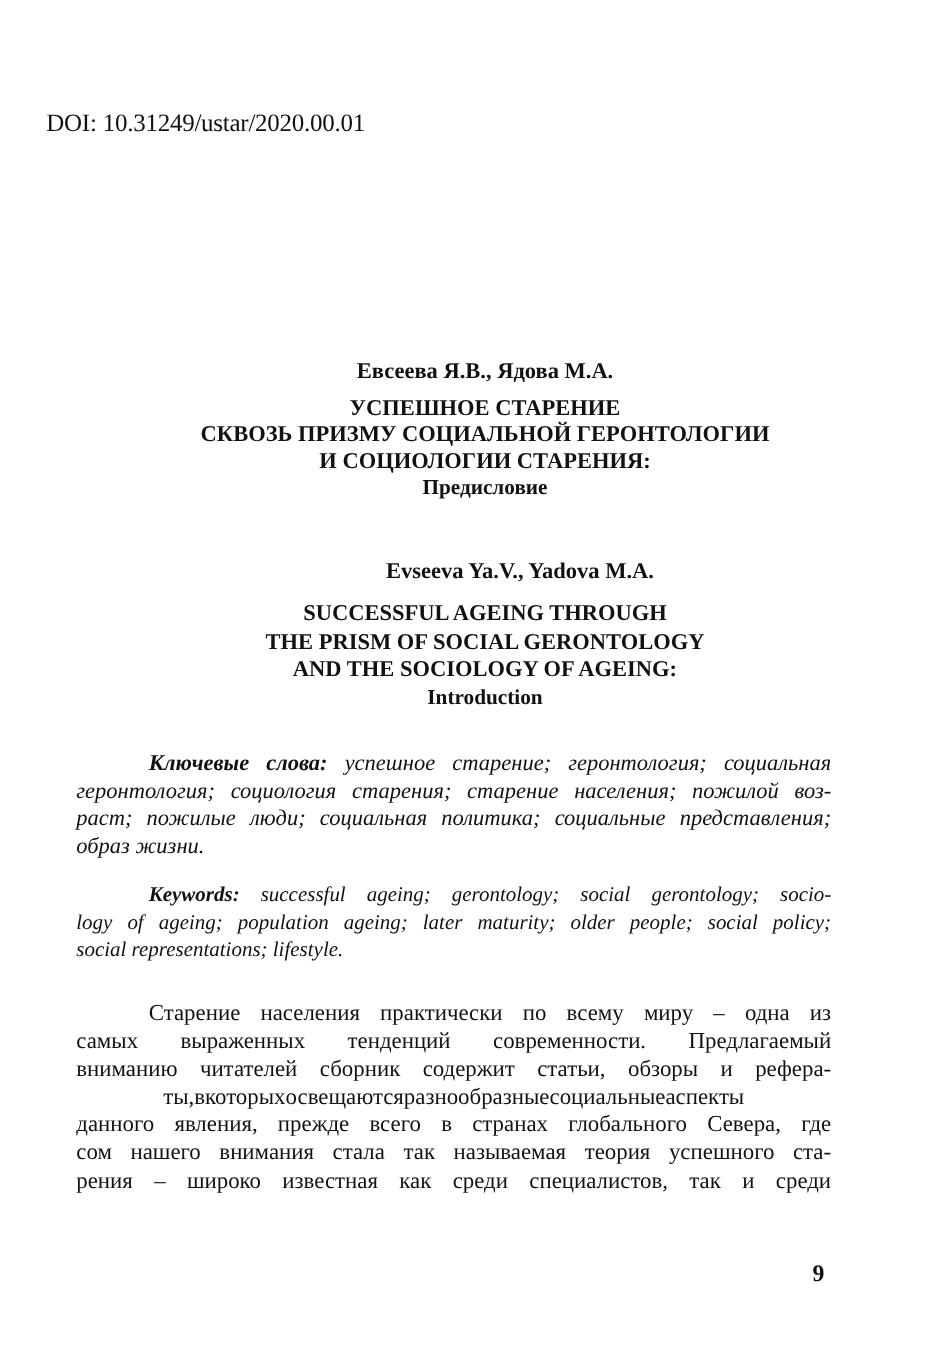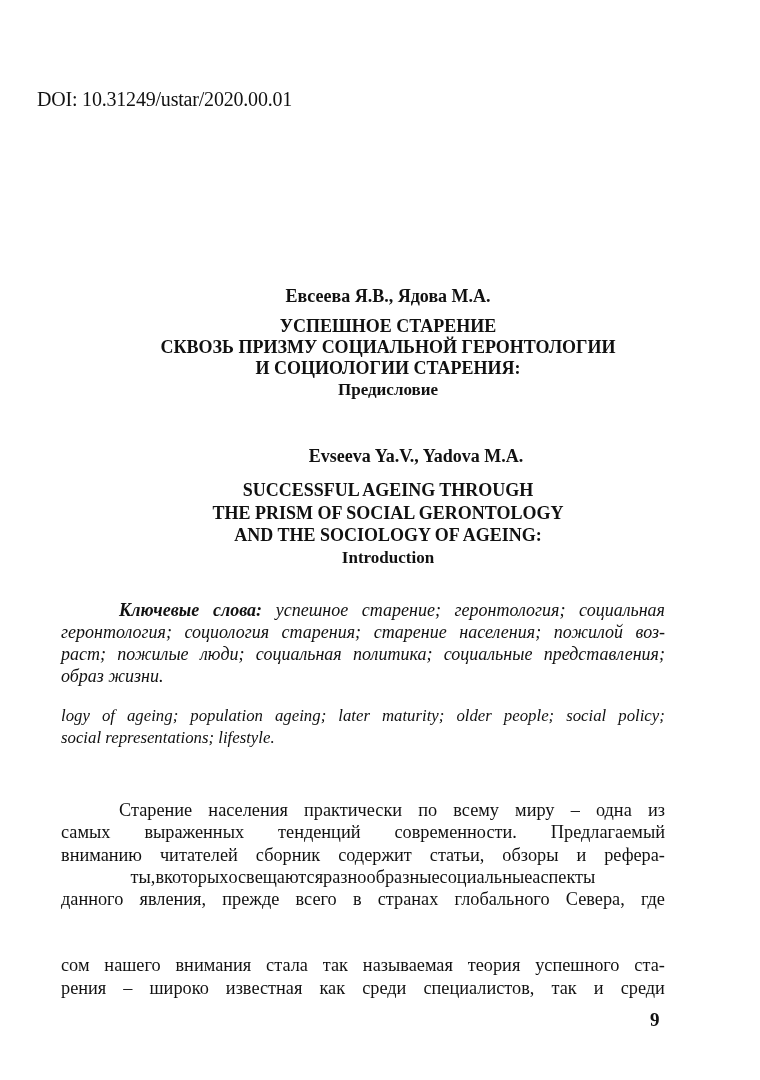--- a/index.html
+++ b/index.html
@@ -84,20 +84,21 @@
       <span>люди;</span>
       <span>социальная</span>
       <span>политика;</span>
       <span>социальные</span>
       <span>представления;</span>
     </span>
   <span class="line last">образ жизни.</span>
 </div>
 
 <div class="para kw-en">
+  <span class="line indent"><span class="kw-label">Keywords:</span><span> successful ageing; gerontology; social gerontology; socio-</span></span>
   <span class="line justify-line" style="display: flex;">
       <span>logy</span>
       <span>of</span>
       <span>ageing;</span>
       <span>population</span>
       <span>ageing;</span>
       <span>later</span>
       <span>maturity;</span>
       <span>older</span>
       <span>people;</span>
@@ -149,21 +150,21 @@
       <span>данного</span>
       <span>явления,</span>
       <span>прежде</span>
       <span>всего</span>
       <span>в</span>
       <span>странах</span>
       <span>глобального</span>
       <span>Севера,</span>
       <span>где</span>
     </span>
-  <span class="line justify-line" style="display: flex; margin-top: 44px;">
+  <span class="line justify-line" style="display: flex;">
       <span>сом</span>
       <span>нашего</span>
       <span>внимания</span>
       <span>стала</span>
       <span>так</span>
       <span>называемая</span>
       <span>теория</span>
       <span>успешного</span>
       <span>ста-</span>
     </span>

